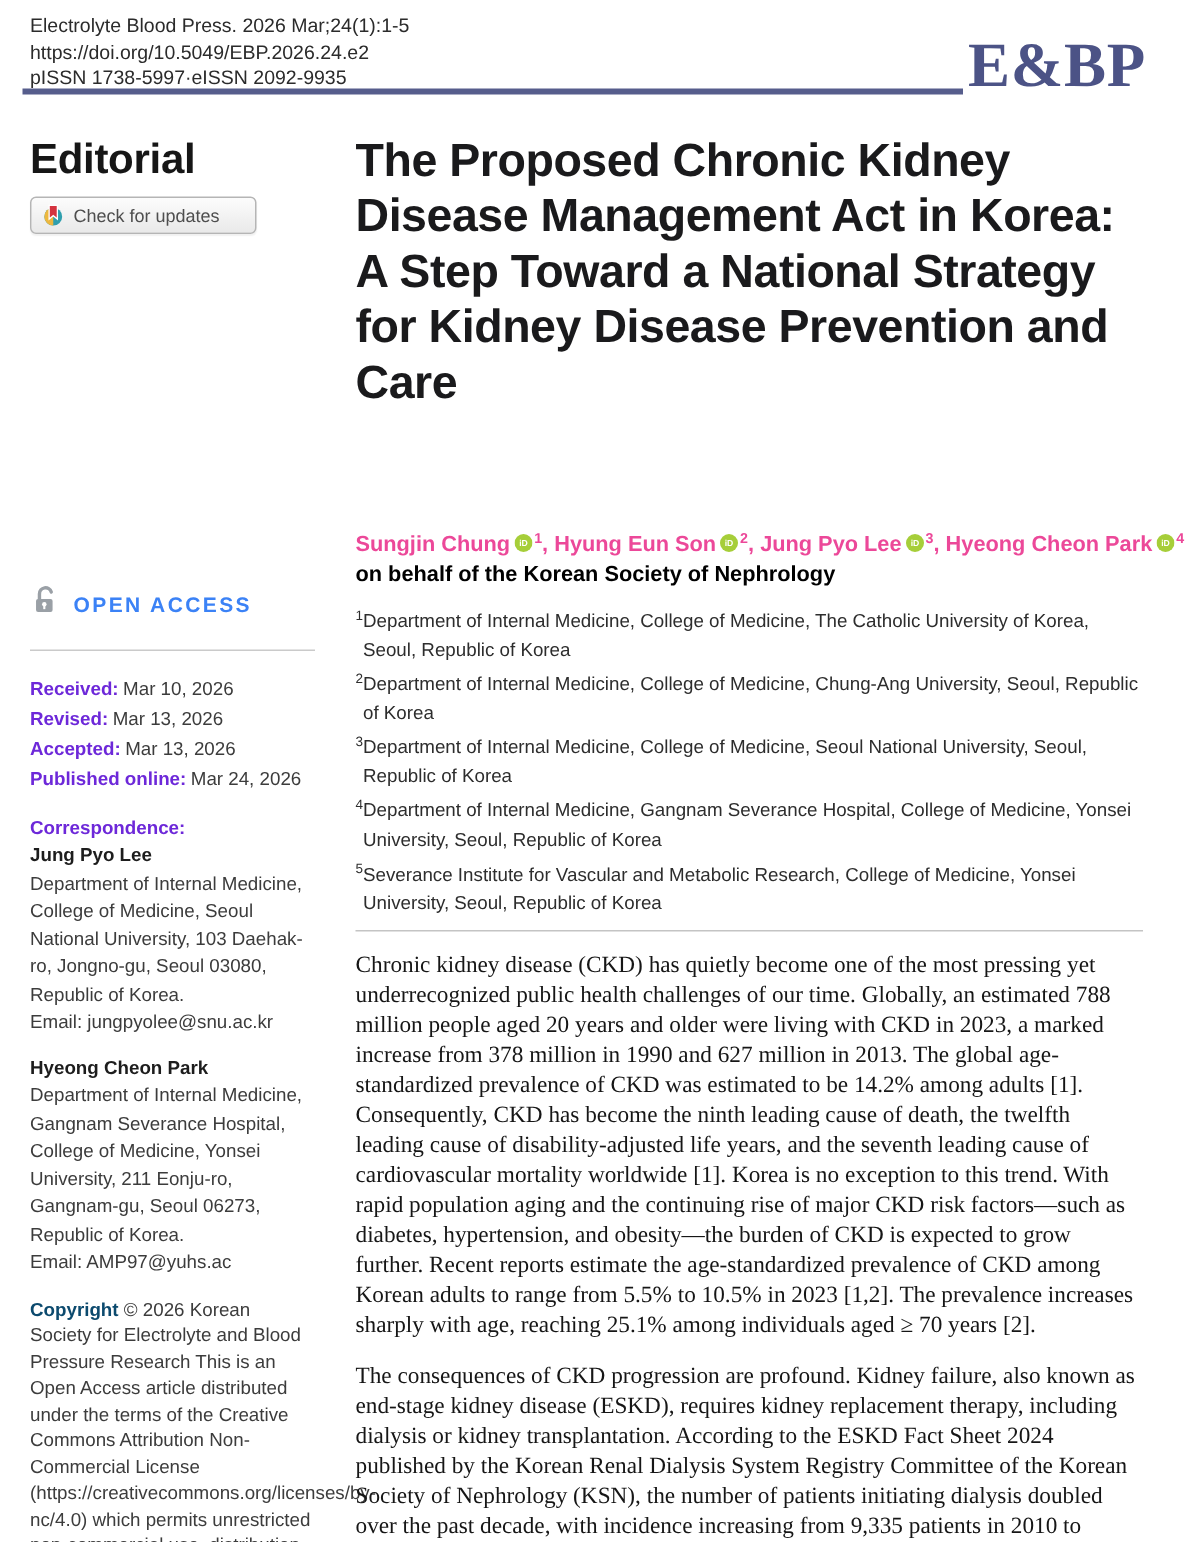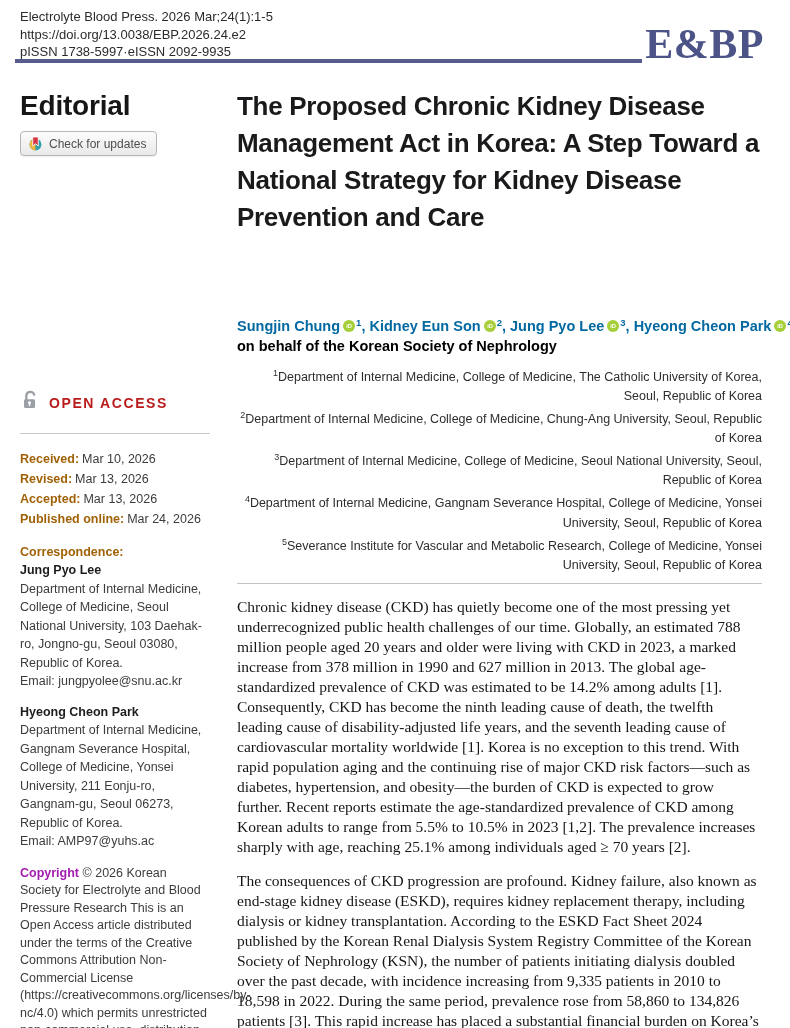--- a/index.html
+++ b/index.html
@@ -27,64 +27,64 @@
 
   
   .main { display: flex; padding: 0 28px 0 20px; column-gap: 27px; }
   .leftcol { width: 190px; flex: none; }
   .rightcol { flex: 1; min-width: 0; }
 
   
   .article-type { margin-top: 10px; font-size: 28px; font-weight: 700; color: #161616; letter-spacing: -0.2px; }
   .check-btn {
     margin-top: 9px; display: inline-flex; align-items: flex-end; gap: 6px;
-    padding: 4px 10px 4px 7px; border: 1px solid #b5b5b5; border-radius: 4px;
+    padding: 4px 24px 4px 7px; border: 1px solid #b5b5b5; border-radius: 4px;
     background: linear-gradient(#fcfcfc, #e9e9e9);
     font-size: 12px; color: #4e4e4e; cursor: pointer;
     box-shadow: 0 1px 1px rgba(0,0,0,0.06);
   }
   .check-btn svg { display: block; }
 
   .sidebar { margin-top: 234px; font-size: 12.5px; line-height: 18.5px; color: #3c3c3c; }
-  .oa-row { display: flex; align-items: center; gap: 8px; color: #b91c1c; font-weight: bold; font-size: 14px; letter-spacing: 1.6px; }
+  .oa-row { display: flex; align-items: center; gap: 8px; color: #3b82f6; font-weight: bold; font-size: 14px; letter-spacing: 1.6px; }
   .sidebar-divider { border: none; border-top: 1.5px solid #cacaca; margin-top: 17px; }
   .dates { margin-top: 15px; }
   .date-row { line-height: 20px; }
-  .red { color: #a16207; font-weight: 700; }
+  .red { color: #6d28d9; font-weight: 700; }
   .label-gap { margin-right: 3px; }
   .corr-heading { margin-top: 14px; }
   .corr-name { font-weight: 700; color: #1d1d1d; }
   .corr-block { margin-bottom: 12px; }
   .copyright { margin-top: 14px; line-height: 17.5px; }
-  .copyright .bold { font-weight: 700; color: #a21caf; }
+  .copyright .bold { font-weight: 700; color: #0c4a6e; }
 
   
-  .title { margin-top: 8px; font-size: 26px; line-height: 37px; font-weight: 700; color: #1a1a1c; letter-spacing: -0.3px; }
-  .authors { margin-top: 82px; font-weight: 700; font-size: 14.5px; color: #0369a1; white-space: nowrap; text-align: right; }
+  .title { margin-top: 8px; font-size: 31px; line-height: 37px; font-weight: 700; color: #1a1a1c; letter-spacing: -0.3px; }
+  .authors { margin-top: 82px; font-weight: 700; font-size: 14.5px; color: #ec4899; white-space: nowrap; text-align: right; }
   .authors .sup { font-size: 9.5px; position: relative; top: -5px; }
   .authors-suffix { font-weight: 700; font-size: 14.5px; color: #000000; margin-top: 4px; }
   .author-orcid { display: inline-block; vertical-align: -1px; margin: 0 1px 0 3px; }
   .author-orcid svg { display: block; }
   .affs { margin-top: 10px; font-size: 12.5px; line-height: 19px; color: #2d2d2d; }
-  .aff { padding-left: 5px; text-indent: -5px; text-align: right; }
+  .aff { padding-left: 5px; text-indent: -5px; }
   .aff sup { font-size: 9px; }
   .body-divider { border: none; border-top: 1px solid #c4c4c4; margin-top: 8px; }
   .bodytext { font-family: "Liberation Serif", serif; font-size: 15.5px; line-height: 20px; color: #161616; }
   .bodytext p { margin-top: 13px; }
   .bodytext p + p { margin-top: 14px; }
 </style>
 </head>
 <body>
 
 <div class="page">
 
   <div class="header">
     <div class="meta">
       <div>Electrolyte Blood Press. 2026 Mar;24(1):1-5</div>
-      <div>https://doi.org/13.0038/EBP.2026.24.e2</div>
+      <div>https://doi.org/10.5049/EBP.2026.24.e2</div>
       <div>pISSN 1738-5997·eISSN 2092-9935</div>
     </div>
     <div class="brand-rule"></div>
     <div class="logo">E&amp;BP</div>
   </div>
 
   <div class="main">
 
     <div class="leftcol">
       <div class="article-type">Editorial</div>
@@ -152,21 +152,21 @@
     </div>
 
     <div class="rightcol">
       <h1 class="title">The Proposed Chronic Kidney Disease Management Act in Korea: A Step Toward a National Strategy for Kidney Disease Prevention and Care</h1>
 
       <div class="authors">
         <span><span>Sungjin Chung</span><span class="author-orcid"><svg width="12" height="12" viewBox="0 0 24 24">
                 <circle cx="12" cy="12" r="12" fill="#a6ce39"></circle>
                 <text x="12" y="16.2" text-anchor="middle" font-size="11.5" font-weight="bold" fill="#fff" font-family="Liberation Sans, sans-serif">iD</text>
               </svg></span><span class="sup">1</span><span>, </span></span>
-        <span><span>Kidney Eun Son</span><span class="author-orcid"><svg width="12" height="12" viewBox="0 0 24 24">
+        <span><span>Hyung Eun Son</span><span class="author-orcid"><svg width="12" height="12" viewBox="0 0 24 24">
                 <circle cx="12" cy="12" r="12" fill="#a6ce39"></circle>
                 <text x="12" y="16.2" text-anchor="middle" font-size="11.5" font-weight="bold" fill="#fff" font-family="Liberation Sans, sans-serif">iD</text>
               </svg></span><span class="sup">2</span><span>, </span></span>
         <span><span>Jung Pyo Lee</span><span class="author-orcid"><svg width="12" height="12" viewBox="0 0 24 24">
                 <circle cx="12" cy="12" r="12" fill="#a6ce39"></circle>
                 <text x="12" y="16.2" text-anchor="middle" font-size="11.5" font-weight="bold" fill="#fff" font-family="Liberation Sans, sans-serif">iD</text>
               </svg></span><span class="sup">3</span><span>, </span></span>
         <span><span>Hyeong Cheon Park</span><span class="author-orcid"><svg width="12" height="12" viewBox="0 0 24 24">
                 <circle cx="12" cy="12" r="12" fill="#a6ce39"></circle>
                 <text x="12" y="16.2" text-anchor="middle" font-size="11.5" font-weight="bold" fill="#fff" font-family="Liberation Sans, sans-serif">iD</text>

